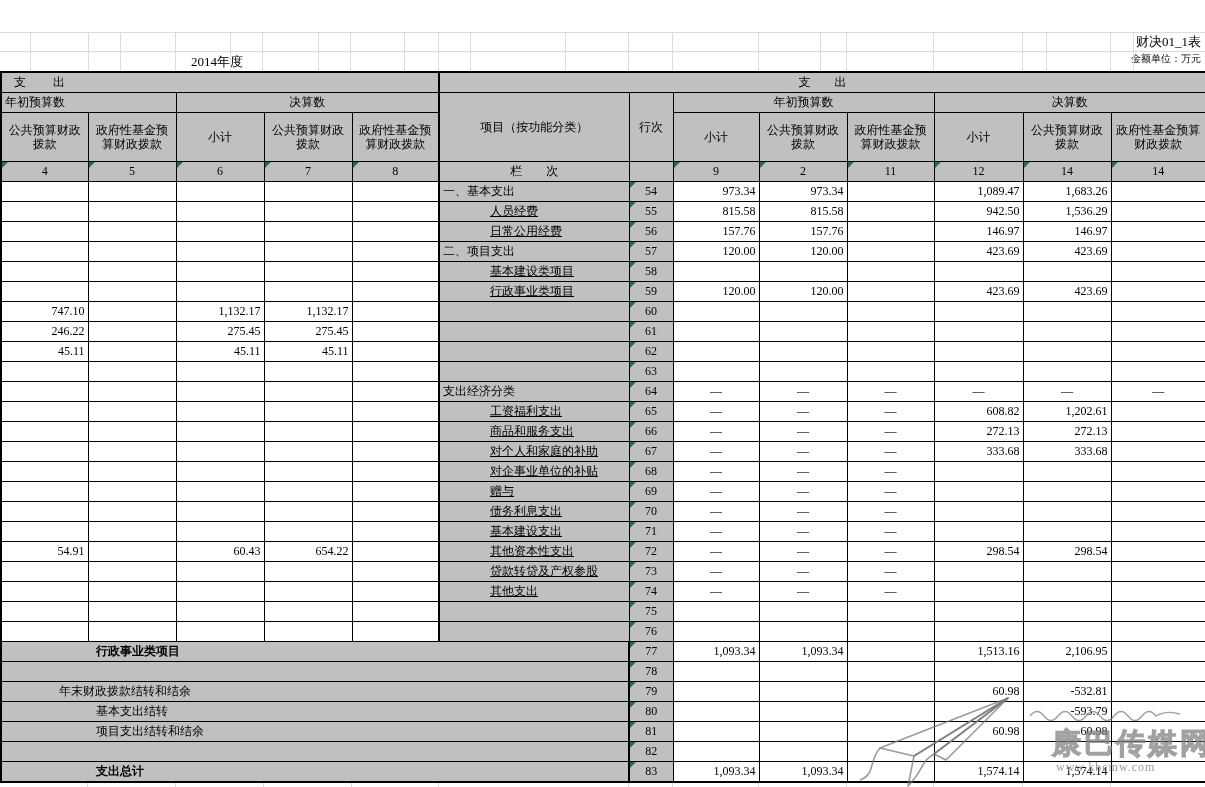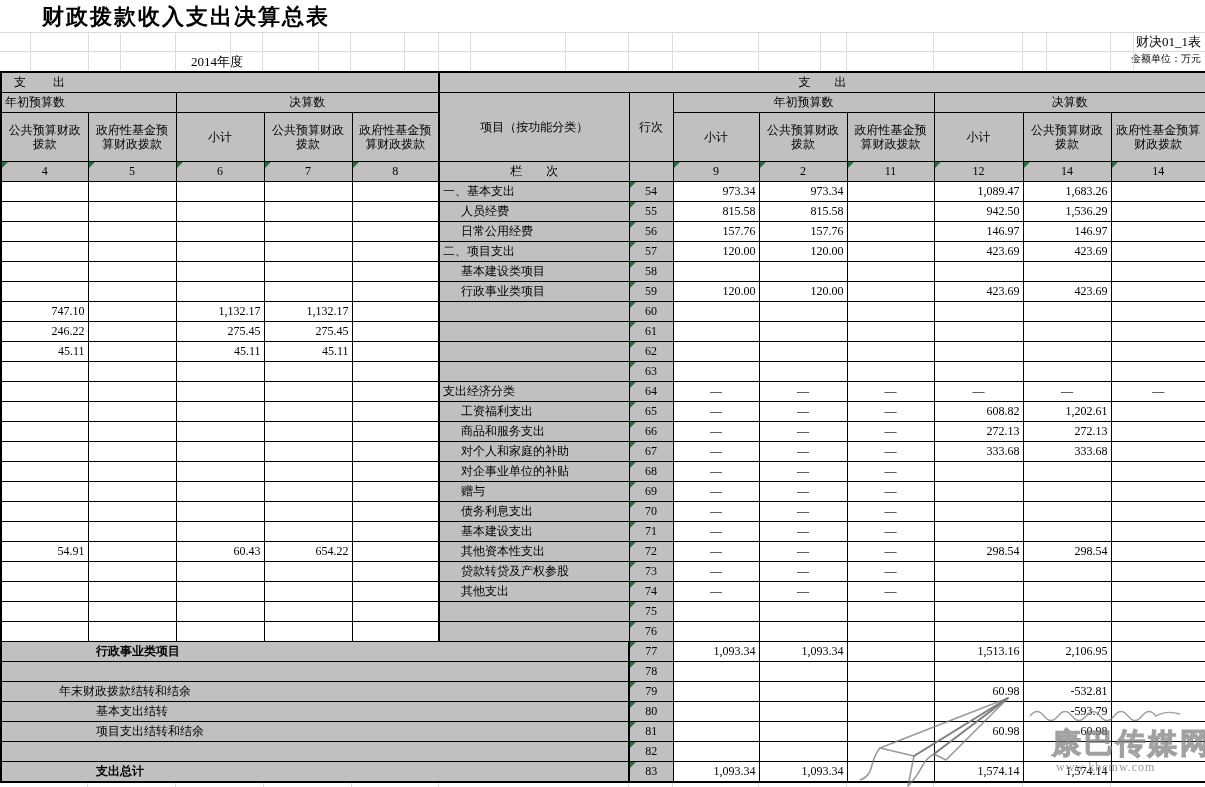--- a/index.html
+++ b/index.html
@@ -16,36 +16,35 @@
      overflow:hidden;white-space:nowrap;vertical-align:middle;position:relative;}
   td.hdr{white-space:normal;height:48px;text-align:center;padding:0 2px;}
   .g{background:#c0c0c0;}
   .c{text-align:center;}
   .num{text-align:right;}
   .dash{text-align:center;}
   .lbl{text-align:left;}
   .b{font-weight:bold;}
   .thickl{border-left:2px solid #000;}
   .lsec{padding-left:12px;letter-spacing:1px;}
-  .ind0{padding-left:3px;margin-left:40px;}.ind1{padding-left:21px;}.ind2{}
+  .ind0{padding-left:3px;margin-left:40px;}.ind1{padding-left:50px;text-decoration:underline;}.ind2{}
   .mind0{padding-left:3px;}.mind2{padding-left:57px;}.mind3{padding-left:94px;}
   .tri{position:absolute;left:0;top:0;width:0;height:0;
        border-top:6px solid #1e7145;border-right:6px solid transparent;}
   .wm{position:absolute;left:0;top:0;width:1205px;height:787px;pointer-events:none;}
   .wm svg{position:absolute;}
   .wm-name{position:absolute;left:1052px;top:724px;font-size:29px;font-weight:bold;letter-spacing:3px;
            color:transparent;-webkit-text-stroke:1.2px rgba(130,130,130,0.75);white-space:nowrap;}
   .wm-url{position:absolute;left:1056px;top:760px;font-size:12px;color:rgba(130,130,130,0.8);
           letter-spacing:1px;white-space:nowrap;}
 </style>
 </head>
 <body>
 
 <div class="stage">
-  <div class="title">财政拨款收入支出决算总表</div>
   <div class="form-no">财决01_1表</div>
   <div class="unit">金额单位：万元</div>
   <div class="year">2014年度</div>
   <div id="topgrid">
       <div class="gl" style="left: 30px; top: 32px; width: 1px; height: 39px;"></div>
       <div class="gl" style="left: 88px; top: 32px; width: 1px; height: 39px;"></div>
       <div class="gl" style="left: 120px; top: 32px; width: 1px; height: 39px;"></div>
       <div class="gl" style="left: 175px; top: 32px; width: 1px; height: 39px;"></div>
       <div class="gl" style="left: 230px; top: 32px; width: 1px; height: 39px;"></div>
       <div class="gl" style="left: 262px; top: 32px; width: 1px; height: 39px;"></div>

